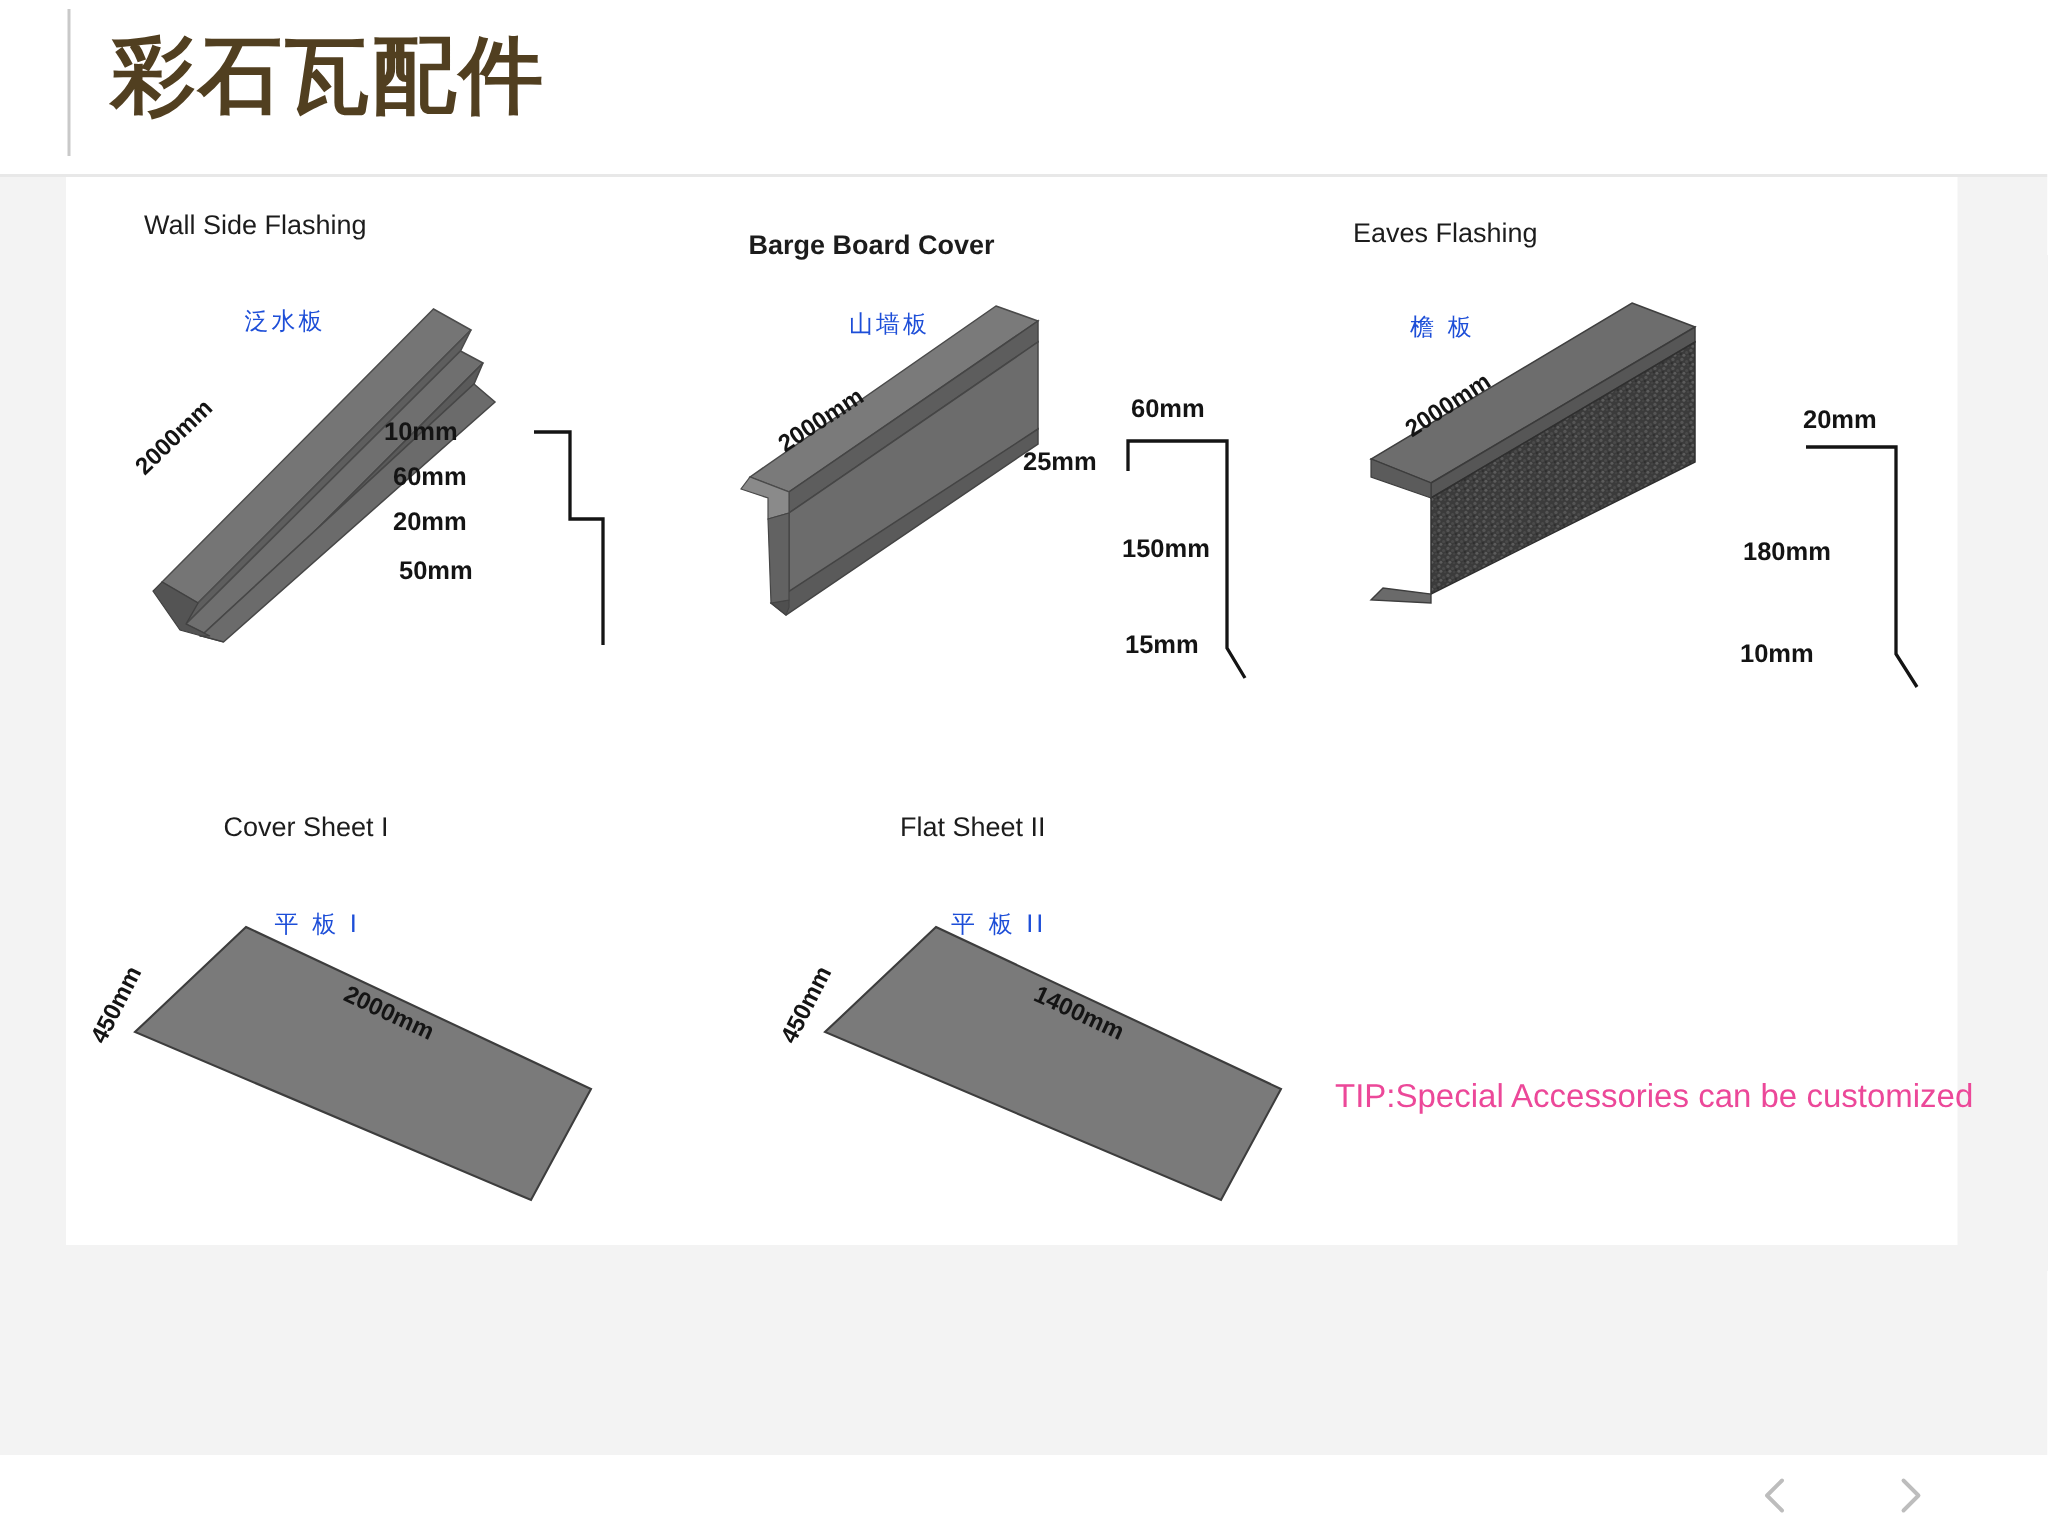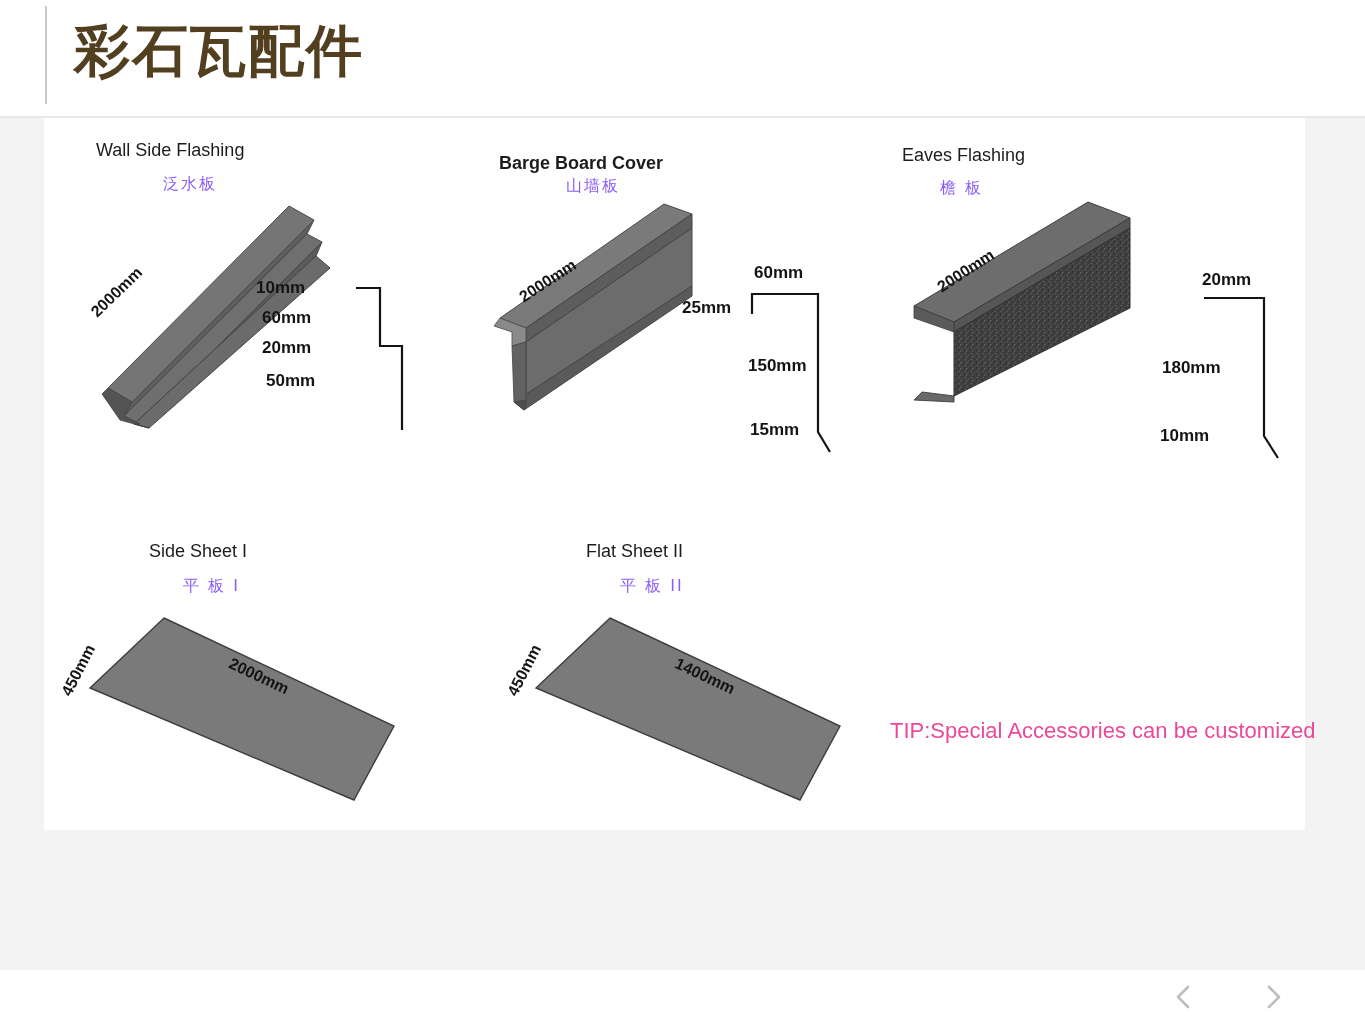--- a/index.html
+++ b/index.html
@@ -75,24 +75,25 @@
   .title-en {
     font-size: 18px;
     font-weight: 400;
     color: #1c1c1c;
     white-space: nowrap;
     font-family: "Liberation Sans", sans-serif;
   }
   .title-cn {
     font-size: 16px;
     font-weight: 500;
-    color: #8b5cf6;
+    color: #1d4ed8;
     white-space: nowrap;
     font-family: "DejaVu Sans", sans-serif;
     letter-spacing: 2px;
+    margin-top: 30px;
   }
   .dim-label {
     position: absolute;
     font-size: 17px;
     font-weight: 700;
     color: #141414;
     white-space: nowrap;
     font-family: "Liberation Sans", sans-serif;
   }
   .dim-label.rot {
@@ -227,32 +228,32 @@
         <path d="M 12 10 L 72 10 L 72 148 L 86 170" fill="none" stroke="#141414" stroke-width="2.2" stroke-linejoin="miter"></path>
       </svg>
 
       <div class="dim-label" style="left:340px; top:152px;">20mm</div>
       <div class="dim-label" style="left:300px; top:240px;">180mm</div>
       <div class="dim-label" style="left:298px; top:308px;">10mm</div>
     </div>
 
     <div class="product" style="left:0px; top:400px; width:400px; height:300px;">
 
-      <div class="title-en" style="position:absolute; left:105px; top:23px;">Side Sheet  I</div>
+      <div class="title-en" style="position:absolute; left:105px; top:23px;">Cover Sheet  I</div>
       <div class="title-cn" style="position:absolute; left:139px; top:58px;">平 板 I</div>
 
       <svg class="art" style="left:22px; top:100px;" width="340" height="190" viewBox="0 0 340 190">
         <polygon points="98,0 328,108 288,182 24,70" fill="#7a7a7a" stroke="#3d3d3d" stroke-width="1.4"></polygon>
       </svg>
 
       <div class="dim-label rot" style="left:30px; top:163px; transform:rotate(-63deg);">450mm</div>
       <div class="dim-label rot" style="left:182px; top:135px; transform:rotate(25deg);">2000mm</div>
     </div>
 
-    <div class="product" style="left:430px; top:400px; width:400px; height:300px;">
+    <div class="product" style="left:444px; top:400px; width:400px; height:300px;">
 
       <div class="title-en" style="position:absolute; left:112px; top:23px;">Flat Sheet  II</div>
       <div class="title-cn" style="position:absolute; left:146px; top:58px;">平 板 II</div>
 
       <svg class="art" style="left:38px; top:100px;" width="340" height="190" viewBox="0 0 340 190">
         <polygon points="98,0 328,108 288,182 24,70" fill="#7a7a7a" stroke="#3d3d3d" stroke-width="1.4"></polygon>
       </svg>
 
       <div class="dim-label rot" style="left:46px; top:163px; transform:rotate(-63deg);">450mm</div>
       <div class="dim-label rot" style="left:198px; top:135px; transform:rotate(25deg);">1400mm</div>

